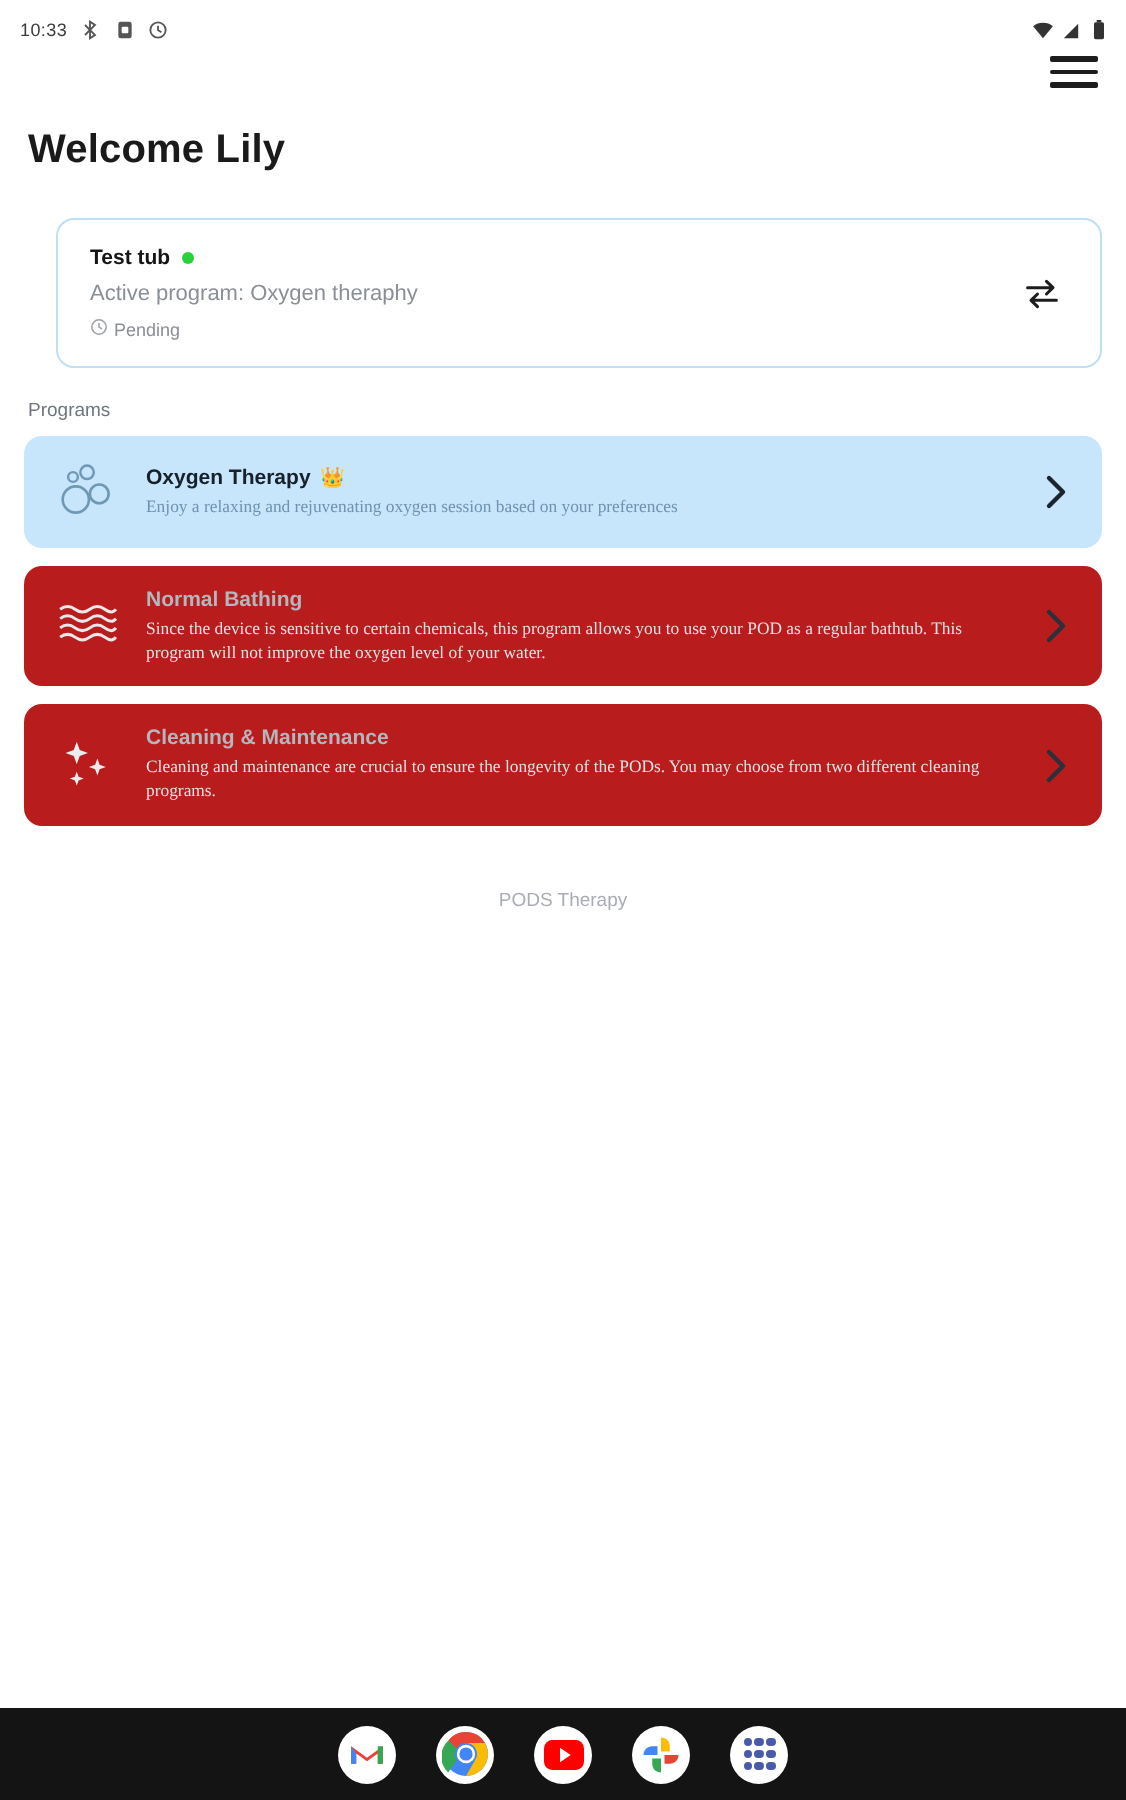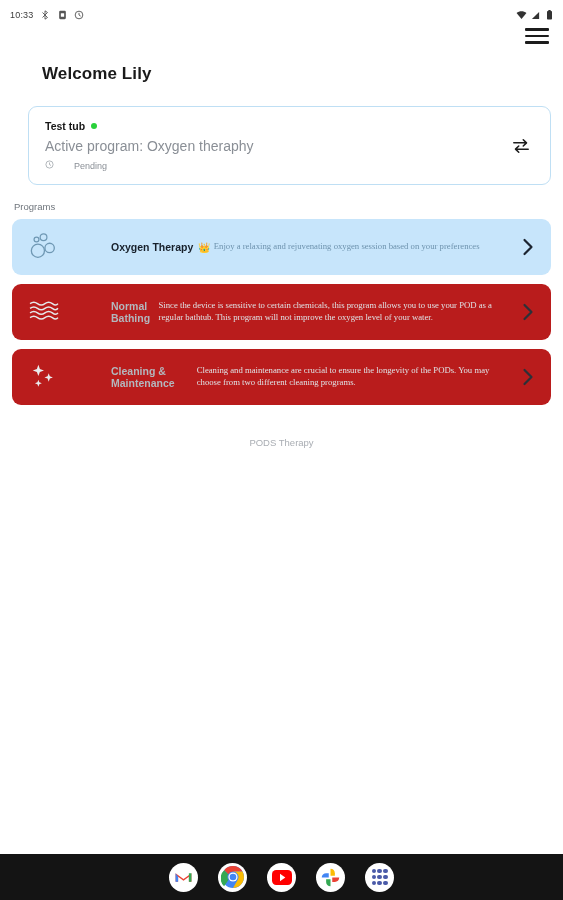--- a/index.html
+++ b/index.html
@@ -20,55 +20,55 @@
   .sb-ic { display: inline-flex; align-items: center; justify-content: center; width: 11px; height: 11px; }
   .sb-right { margin-left: auto; display: flex; align-items: center; gap: 3px; }
 
   
   .topbar { height: 36px; display: flex; align-items: center; justify-content: flex-end; padding-right: 14px; }
   .hamburger { width: 24px; height: 18px; display: flex; flex-direction: column; justify-content: center; gap: 4px; cursor: pointer; }
   .hamburger i { display: block; height: 2.4px; background: #1c1c1c; border-radius: 1px; }
 
   
   .page-title {
-    font-size: 17px; font-weight: bold; color: #1a1a1a;
-    padding: 10px 0 0 14px; letter-spacing: .1px; margin-left: 28px;
+    font-size: 20px; font-weight: bold; color: #1a1a1a;
+    padding: 10px 0 0 14px; letter-spacing: .1px;
   }
 
   
   .device-card {
     margin: 22px 12px 0 28px;
     border: 1px solid #bfdff4;
     border-radius: 9px;
     background: #ffffff;
     padding: 13px 14px 13px 16px;
     display: flex; align-items: center;
     min-height: 73px;
   }
   .device-info { flex: 1; display: flex; flex-direction: column; gap: 6px; }
   .device-name-row { display: flex; align-items: center; gap: 6px; }
   .device-name { font-size: 10.5px; font-weight: bold; color: #151515; }
   .dot-online { width: 6px; height: 6px; border-radius: 50%; background: #29d13a; display: inline-block; }
-  .device-program { font-size: 14px; color: #8a8f96; }
-  .device-status { display: flex; align-items: center; gap: 20px; font-size: 9px; color: #8a8f96; }
+  .device-program { font-size: 11px; color: #8a8f96; }
+  .device-status { display: flex; align-items: center; gap: 3px; font-size: 9px; color: #8a8f96; }
   .swap-btn { width: 30px; height: 30px; display: flex; align-items: center; justify-content: center; cursor: pointer; }
 
   
   .section-label { font-size: 9.5px; color: #6f757c; padding: 16px 0 7px 14px; }
   .program-list { display: flex; flex-direction: column; gap: 9px; padding: 0 12px; }
   .program-card {
     border-radius: 9px;
     padding: 11px 12px 11px 14px;
     display: flex; align-items: center; gap: 11px;
     min-height: 53px; cursor: pointer;
   }
   .program-card.active { background: #c7e5fb; }
   .program-card.disabled { background: #b91c1c; }
   .prog-icon { width: 36px; height: 34px; flex: none; display: flex; align-items: center; justify-content: center; }
-  .prog-text { flex: 1; display: flex; flex-direction: row; gap: 3px; min-width: 0; margin-left: 38px; }
+  .prog-text { flex: 1; display: flex; flex-direction: column; gap: 3px; min-width: 0; }
   .prog-title { font-size: 10.5px; font-weight: bold; display: flex; align-items: center; gap: 5px; }
   .program-card.active .prog-title { color: #17202b; }
   .program-card.disabled .prog-title { color: #b3b7bd; }
   .prog-desc { font-size: 8.7px; line-height: 1.35; font-family: Liberation Serif, serif; }
   .program-card.active .prog-desc { color: #6e93ae; }
   .program-card.disabled .prog-desc { color: #dfe1e4; }
   .crown { font-size: 10px; }
   .chev { width: 22px; flex: none; display: flex; align-items: center; justify-content: center; }
   .program-card.active .chev svg { stroke: #1c2430; }
   .program-card.disabled .chev svg { stroke: #2c3038; }

